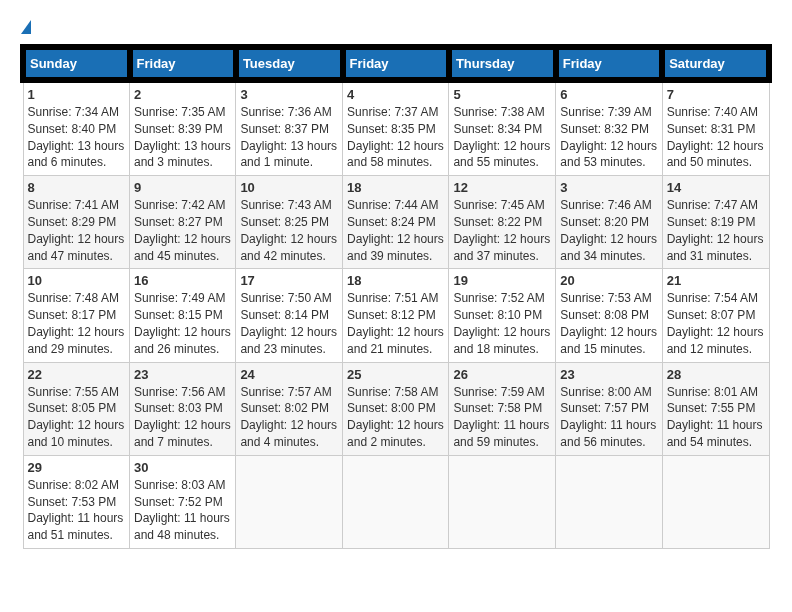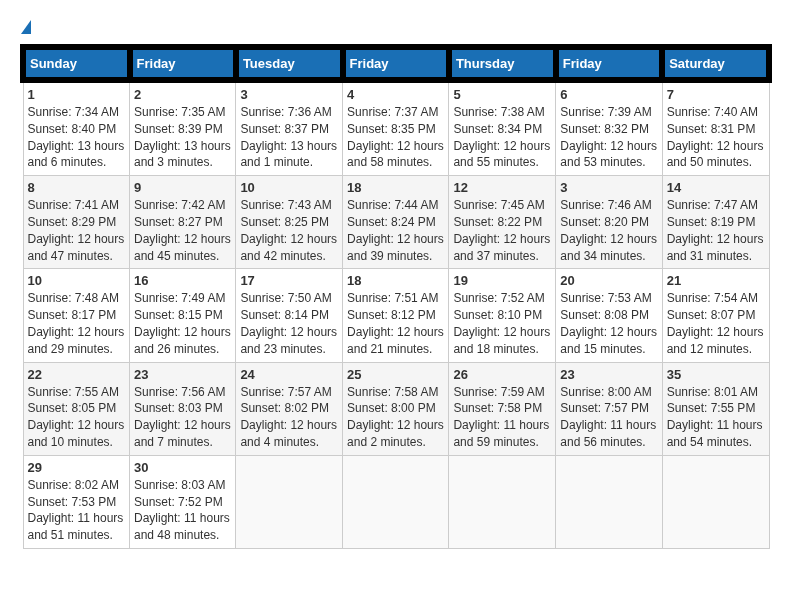--- a/index.html
+++ b/index.html
@@ -239,21 +239,21 @@
         </td>
         <td>
           <span class="day-number">26</span>
           <div class="day-info">Sunrise: 7:59 AM<br>Sunset: 7:58 PM<br>Daylight: 11 hours and 59 minutes.</div>
         </td>
         <td>
           <span class="day-number">23</span>
           <div class="day-info">Sunrise: 8:00 AM<br>Sunset: 7:57 PM<br>Daylight: 11 hours and 56 minutes.</div>
         </td>
         <td>
-          <span class="day-number">35</span>
+          <span class="day-number">28</span>
           <div class="day-info">Sunrise: 8:01 AM<br>Sunset: 7:55 PM<br>Daylight: 11 hours and 54 minutes.</div>
         </td>
       </tr>
       <tr>
         <td>
           <span class="day-number">29</span>
           <div class="day-info">Sunrise: 8:02 AM<br>Sunset: 7:53 PM<br>Daylight: 11 hours and 51 minutes.</div>
         </td>
         <td>
           <span class="day-number">30</span>

